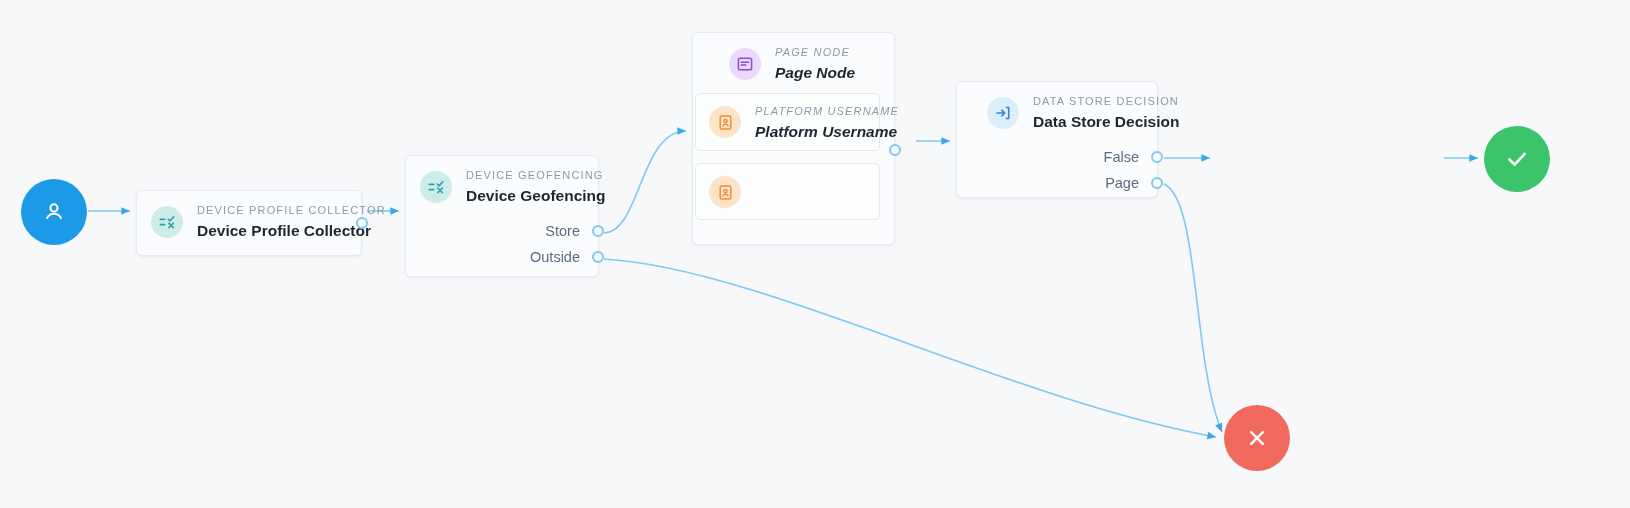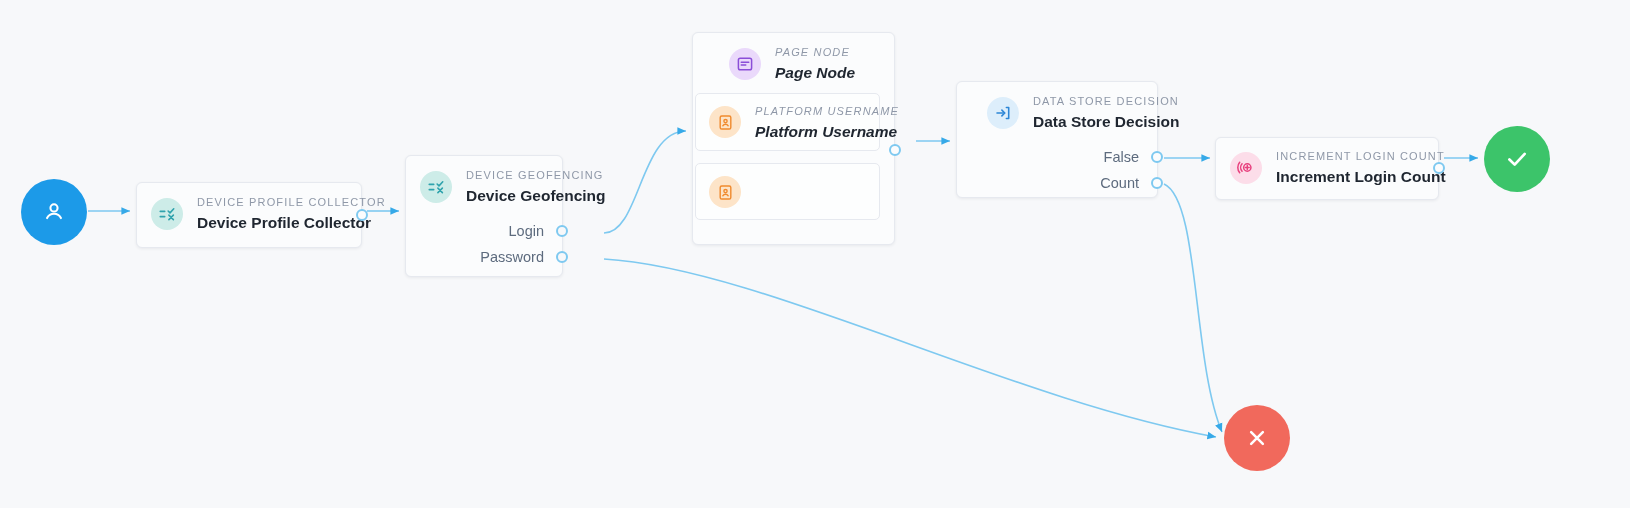--- a/index.html
+++ b/index.html
@@ -157,60 +157,60 @@
 
   <div class="terminal start" style="left:21px; top:179px; width:66px; height:66px;">
     <span>
       <svg width="26" height="26" viewBox="0 0 24 24" fill="none" stroke="#ffffff" stroke-width="1.9" stroke-linecap="round" stroke-linejoin="round">
         <circle cx="12" cy="8.2" r="3.3"></circle>
         <path d="M5.6 17.6c1.3-2.6 3.7-3.9 6.4-3.9s5.1 1.3 6.4 3.9"></path>
       </svg>
     </span>
   </div>
 
-  <div class="node" style="left:136px; top:182px; width:226px; height:66px;">
+  <div class="node" style="left:136px; top:190px; width:226px; height:66px;">
     <div class="node-head">
       <span class="node-ico ico-mint">
         <svg width="18" height="18" viewBox="0 0 24 24" fill="none" stroke="#2fa3ad" stroke-width="2.1" stroke-linecap="round" stroke-linejoin="round">
           <path d="M3 8.5h6"></path>
           <path d="M3 15.5h6"></path>
           <path d="M13.5 8 16 10.5 21 5"></path>
           <path d="M14.5 13.5l6 6M20.5 13.5l-6 6"></path>
         </svg>
       </span>
       <span class="node-txt">
         <span class="node-kicker">DEVICE PROFILE COLLECTOR</span>
         <span class="node-title">Device Profile Collector</span>
       </span>
     </div>
     <span class="edge-port" style="right:-7px; top:26px;"></span>
   </div>
 
-  <div class="node" style="left:405px; top:155px; width:158px; height:122px;">
+  <div class="node" style="left:405px; top:155px; width:194px; height:122px;">
     <div class="node-head">
       <span class="node-ico ico-mint">
         <svg width="18" height="18" viewBox="0 0 24 24" fill="none" stroke="#2fa3ad" stroke-width="2.1" stroke-linecap="round" stroke-linejoin="round">
           <path d="M3 8.5h6"></path>
           <path d="M3 15.5h6"></path>
           <path d="M13.5 8 16 10.5 21 5"></path>
           <path d="M14.5 13.5l6 6M20.5 13.5l-6 6"></path>
         </svg>
       </span>
       <span class="node-txt">
         <span class="node-kicker">DEVICE GEOFENCING</span>
         <span class="node-title">Device Geofencing</span>
       </span>
     </div>
     <div class="ports">
       <div class="port-row">
-        <span class="port-label">Login</span>
+        <span class="port-label">Store</span>
         <span class="port-dot"></span>
       </div>
       <div class="port-row">
-        <span class="port-label">Password</span>
+        <span class="port-label">Outside</span>
         <span class="port-dot"></span>
       </div>
     </div>
   </div>
 
   <div class="node group-node" style="left:692px; top:32px; width:203px; height:213px;font-style:italic;">
     <div class="node-head" style="padding-left:36px;">
       <span class="node-ico ico-violet">
         <svg width="18" height="18" viewBox="0 0 24 24" fill="none" stroke="#8b4ed8" stroke-width="2" stroke-linecap="round" stroke-linejoin="round">
           <rect x="3.2" y="4.2" width="17.6" height="15.6" rx="2.4"></rect>
@@ -268,43 +268,26 @@
         <span class="node-kicker">DATA STORE DECISION</span>
         <span class="node-title">Data Store Decision</span>
       </span>
     </div>
     <div class="ports">
       <div class="port-row">
         <span class="port-label">False</span>
         <span class="port-dot plain"></span>
       </div>
       <div class="port-row">
-        <span class="port-label">Count</span>
+        <span class="port-label">Page</span>
         <span class="port-dot plain"></span>
       </div>
     </div>
   </div>
 
-  <div class="node" style="left:1215px; top:137px; width:224px; height:63px;">
-    <div class="node-head" style="padding-top:13px;">
-      <span class="node-ico ico-rose">
-        <svg width="19" height="19" viewBox="0 0 24 24" fill="none" stroke="#e8417e" stroke-width="1.9" stroke-linecap="round" stroke-linejoin="round">
-          <circle cx="13" cy="12" r="4.6"></circle>
-          <path d="M13 9.6v4.8M10.6 12h4.8"></path>
-          <path d="M6.4 7.3A7.1 7.1 0 0 0 6.4 16.7"></path>
-          <path d="M3.4 5.4a10.3 10.3 0 0 0 0 13.2"></path>
-        </svg>
-      </span>
-      <span class="node-txt">
-        <span class="node-kicker">INCREMENT LOGIN COUNT</span>
-        <span class="node-title">Increment Login Count</span>
-      </span>
-    </div>
-    <span class="edge-port" style="right:-7px; top:24px;"></span>
-  </div>
 
   <div class="terminal success" style="left:1484px; top:126px; width:66px; height:66px;">
     <span>
       <svg width="28" height="28" viewBox="0 0 24 24" fill="none" stroke="#ffffff" stroke-width="2.3" stroke-linecap="round" stroke-linejoin="round">
         <path d="M5.5 12.4 10 16.8 18.6 7.6"></path>
       </svg>
     </span>
   </div>
 
   <div class="terminal failure" style="left:1224px; top:405px; width:66px; height:66px;">

